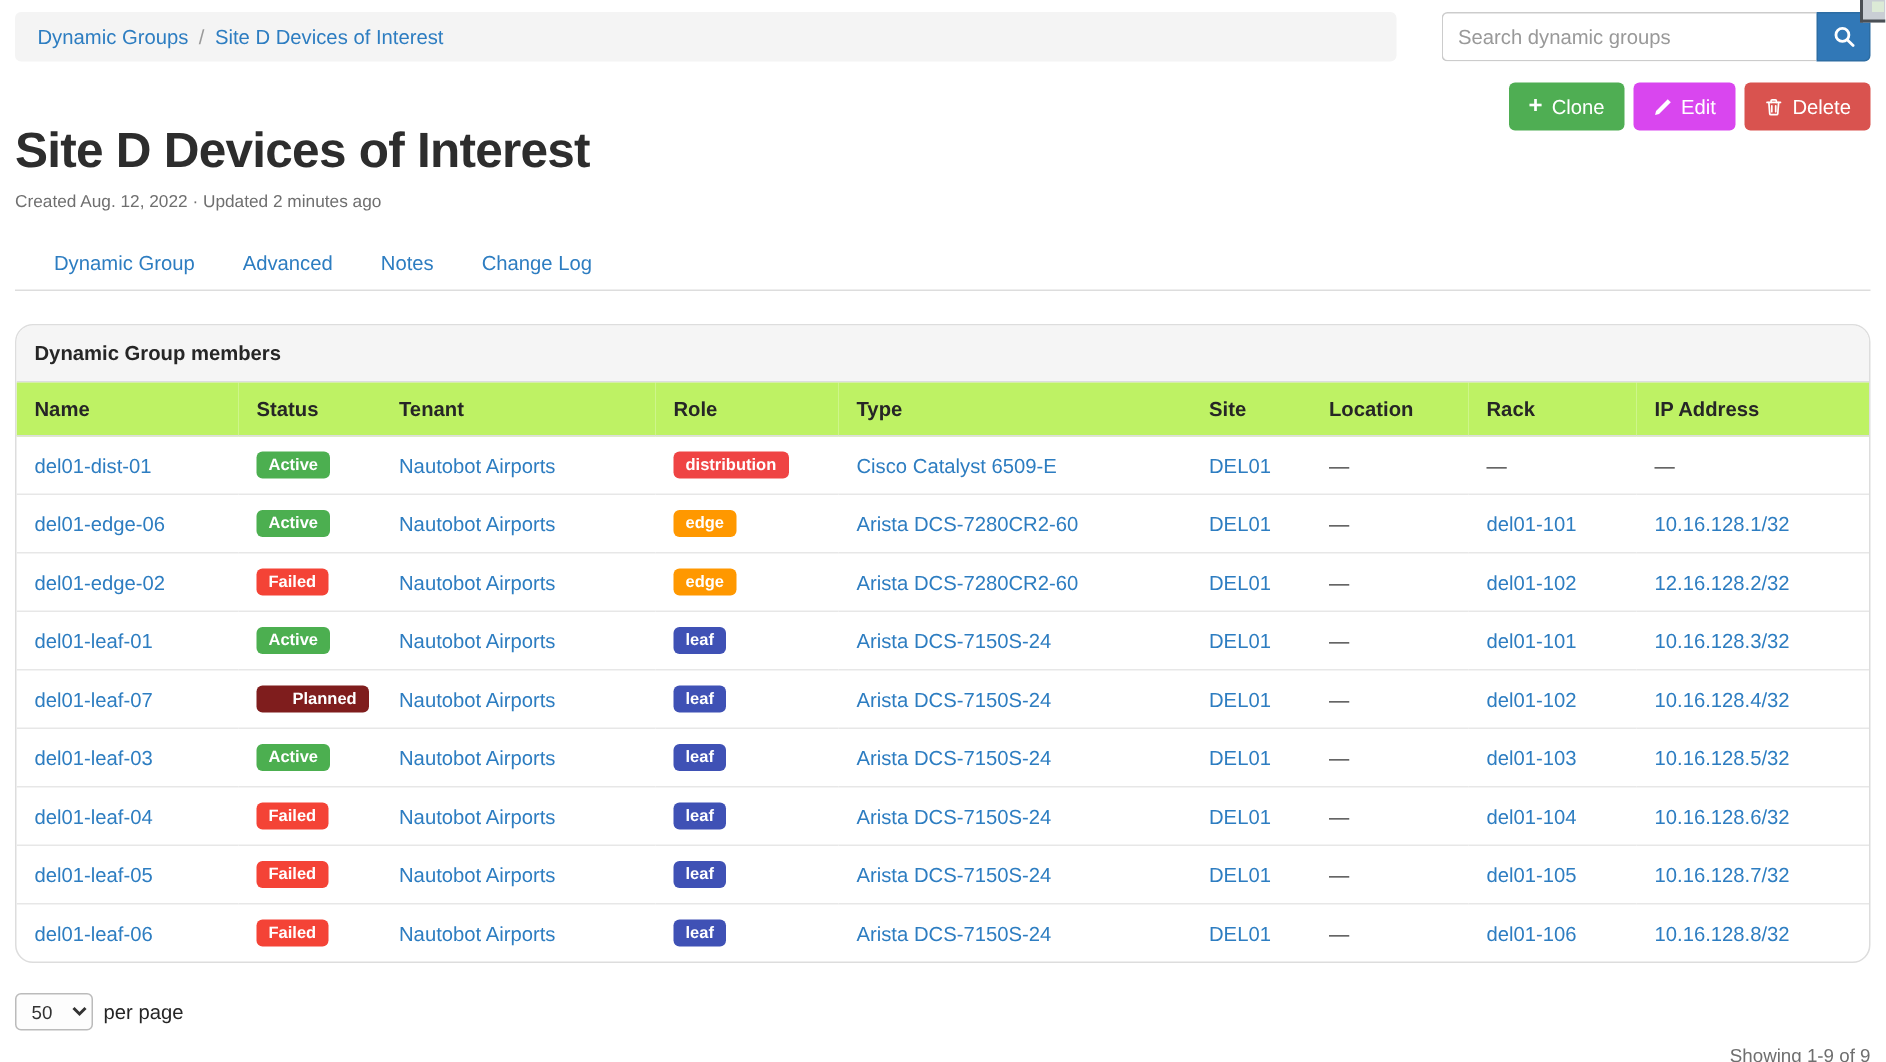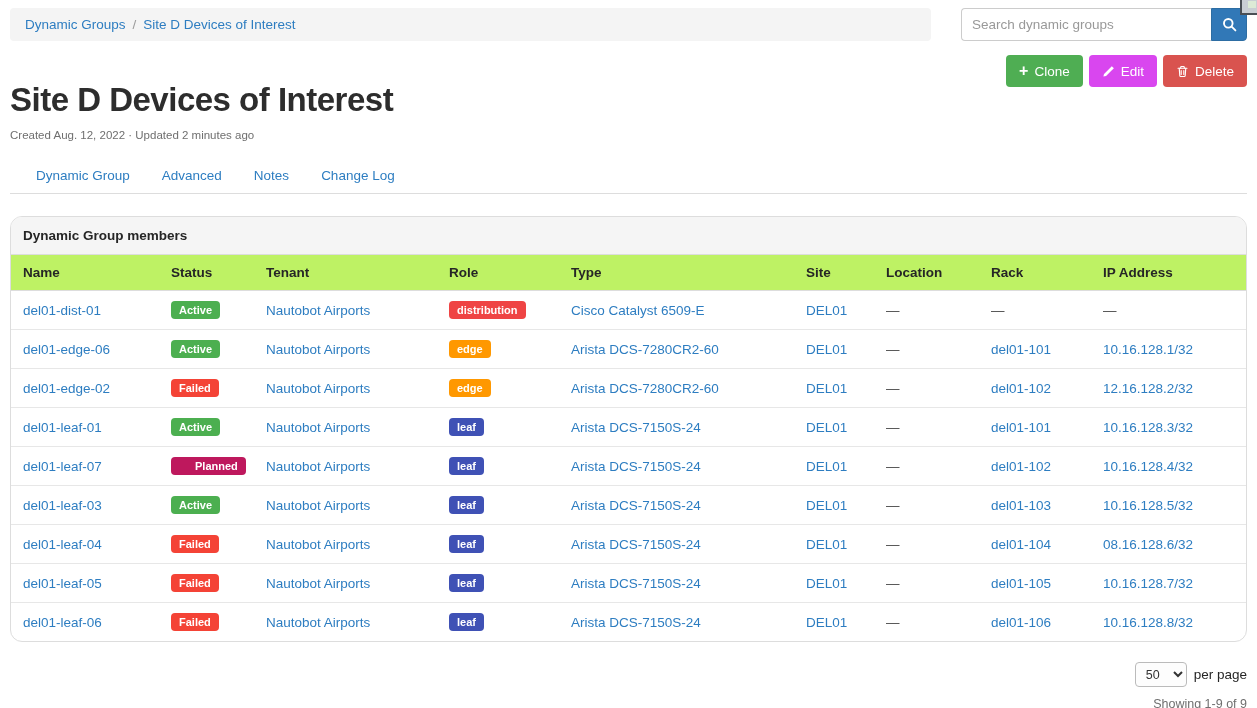--- a/index.html
+++ b/index.html
@@ -79,21 +79,21 @@
   }
   table.members td { font-size:13.5px; padding:10px 12px; border-top:1px solid #e7e7e7; }
   table.members tr:first-child td { border-top:none; }
   .badge-label {
     color:#fff; font-size:11px; font-weight:bold; padding:3px 8px; border-radius:4px;
     display:inline-block; cursor:pointer;
   }
   .dash { color:#444; }
 
   
-  .pagination-row { display:flex; justify-content:flex-end; align-items:center; margin-top:20px; gap:7px; }
+  .pagination-row { display:flex; align-items:center; margin-top:20px; gap:7px; }
   .per-page-select {
     width:52px; height:25px; font-size:12.5px; border:1px solid #bbb; border-radius:4px;
     background:#fdfdfd; color:#333; padding:0 2px 0 6px;
     font-family:"Liberation Sans","DejaVu Sans",sans-serif;
   }
   .per-page-label { font-size:13.5px; color:#262626; }
   .showing-row { display:flex; justify-content:flex-end; margin-top:10px; font-size:12.5px; color:#6f6f6f; }
 </style>
 </head>
 <body>
@@ -236,21 +236,21 @@
             <td><a class="lnk">Nautobot Airports</a></td>
             <td><span class="badge-label" style="background: rgb(63, 81, 181);">leaf</span></td>
             <td><a class="lnk">Arista DCS-7150S-24</a></td>
             <td><a class="lnk">DEL01</a></td>
             <td><span class="dash">—</span></td>
             <td><a class="lnk">del01-101</a></td>
             <td><a class="lnk">10.16.128.3/32</a></td>
           </tr>
           <tr>
             <td><a class="lnk">del01-leaf-07</a></td>
-            <td><span class="badge-label" style="background: #be185d; padding-left: 24px;">Planned</span></td>
+            <td><span class="badge-label" style="background: #7f1d1d; padding-left: 24px;">Planned</span></td>
             <td><a class="lnk">Nautobot Airports</a></td>
             <td><span class="badge-label" style="background: rgb(63, 81, 181);">leaf</span></td>
             <td><a class="lnk">Arista DCS-7150S-24</a></td>
             <td><a class="lnk">DEL01</a></td>
             <td><span class="dash">—</span></td>
             <td><a class="lnk">del01-102</a></td>
             <td><a class="lnk">10.16.128.4/32</a></td>
           </tr>
           <tr>
             <td><a class="lnk">del01-leaf-03</a></td>
@@ -265,21 +265,21 @@
           </tr>
           <tr>
             <td><a class="lnk">del01-leaf-04</a></td>
             <td><span class="badge-label" style="background: rgb(244, 67, 54);">Failed</span></td>
             <td><a class="lnk">Nautobot Airports</a></td>
             <td><span class="badge-label" style="background: rgb(63, 81, 181);">leaf</span></td>
             <td><a class="lnk">Arista DCS-7150S-24</a></td>
             <td><a class="lnk">DEL01</a></td>
             <td><span class="dash">—</span></td>
             <td><a class="lnk">del01-104</a></td>
-            <td><a class="lnk">08.16.128.6/32</a></td>
+            <td><a class="lnk">10.16.128.6/32</a></td>
           </tr>
           <tr>
             <td><a class="lnk">del01-leaf-05</a></td>
             <td><span class="badge-label" style="background: rgb(244, 67, 54);">Failed</span></td>
             <td><a class="lnk">Nautobot Airports</a></td>
             <td><span class="badge-label" style="background: rgb(63, 81, 181);">leaf</span></td>
             <td><a class="lnk">Arista DCS-7150S-24</a></td>
             <td><a class="lnk">DEL01</a></td>
             <td><span class="dash">—</span></td>
             <td><a class="lnk">del01-105</a></td>

